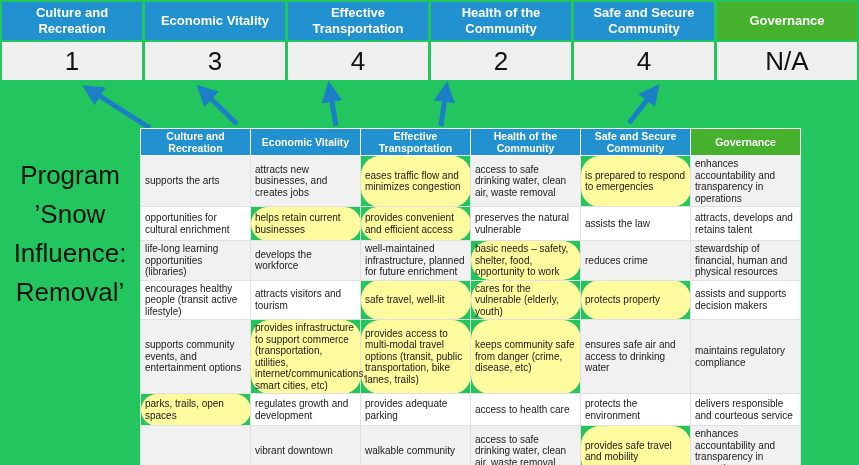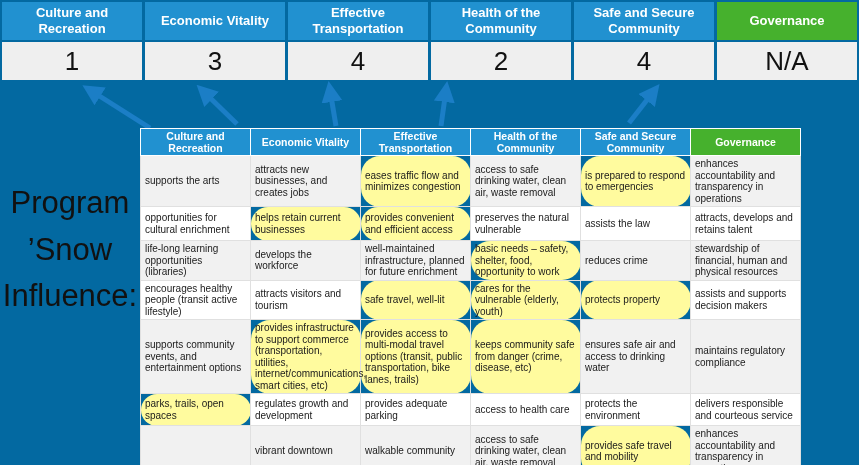--- a/index.html
+++ b/index.html
@@ -8,21 +8,21 @@
     --arrow_blue:#1B7EC6;
     --highlight_yellow:#FFFB9E;
     --row_alt_gray:#F1F1F1;
     --score_row_bg:#EFEFEF;
     --grid_border:#E0E0E0;
     --text_dark:#1A1A1A;
   }
   *{box-sizing:border-box;margin:0;padding:0;}
   html,body{background:#fff;}
   body{font-family:"Liberation Sans",sans-serif;color:var(--text_dark);}
-  .slide{position:relative;width:859px;height:465px;background:#0369a1;overflow:hidden;}
+  .slide{position:relative;width:859px;height:465px;background:#22c55e;overflow:hidden;}
 
   
   .summary-band{
     position:absolute;left:2px;top:2px;width:855px;
     display:grid;grid-template-columns:repeat(6,1fr);column-gap:3px;
   }
   .sum-col{display:flex;flex-direction:column;row-gap:2px;}
   .sum-head{
     background:var(--header_blue);color:#fff;font-weight:bold;font-size:13px;
     line-height:1.25;text-align:center;height:38px;
@@ -32,22 +32,22 @@
   .sum-score{
     background:var(--score_row_bg);font-size:26px;text-align:center;height:38px;
     display:flex;align-items:center;justify-content:center;color:#111;
   }
 
   
   .arrows{position:absolute;left:0;top:80px;width:859px;height:50px;pointer-events:none;}
 
   
   .left-label{
-    position:absolute;left:0;top:180px;width:140px;text-align:center;
-    font-size:31px;line-height:1.5;color:#111;
+    position:absolute;left:0;top:156px;width:140px;text-align:center;
+    font-size:26px;line-height:1.5;color:#111;
   }
 
   
   table.matrix{
     position:absolute;left:140px;top:128px;width:660px;
     border-collapse:collapse;table-layout:fixed;
   }
   table.matrix col{width:110px;}
   table.matrix th{
     background:var(--header_blue);color:#fff;font-weight:bold;font-size:10.5px;
@@ -112,20 +112,21 @@
     <line x1="237" y1="44" x2="203" y2="11" stroke="#1B7EC6" stroke-width="5" marker-end="url(#ah)"></line>
     <line x1="336" y1="46" x2="330" y2="10" stroke="#1B7EC6" stroke-width="5" marker-end="url(#ah)"></line>
     <line x1="441" y1="46" x2="446" y2="10" stroke="#1B7EC6" stroke-width="5" marker-end="url(#ah)"></line>
     <line x1="629" y1="43" x2="654" y2="11" stroke="#1B7EC6" stroke-width="5" marker-end="url(#ah)"></line>
   </svg>
 
   <div class="left-label">
     <div>Program</div>
     <div>’Snow</div>
     <div>Influence:</div>
+    <div>Removal’</div>
   </div>
 
   <table class="matrix">
     <colgroup>
       <col>
         <col>
         <col>
         <col>
         <col>
         <col>

